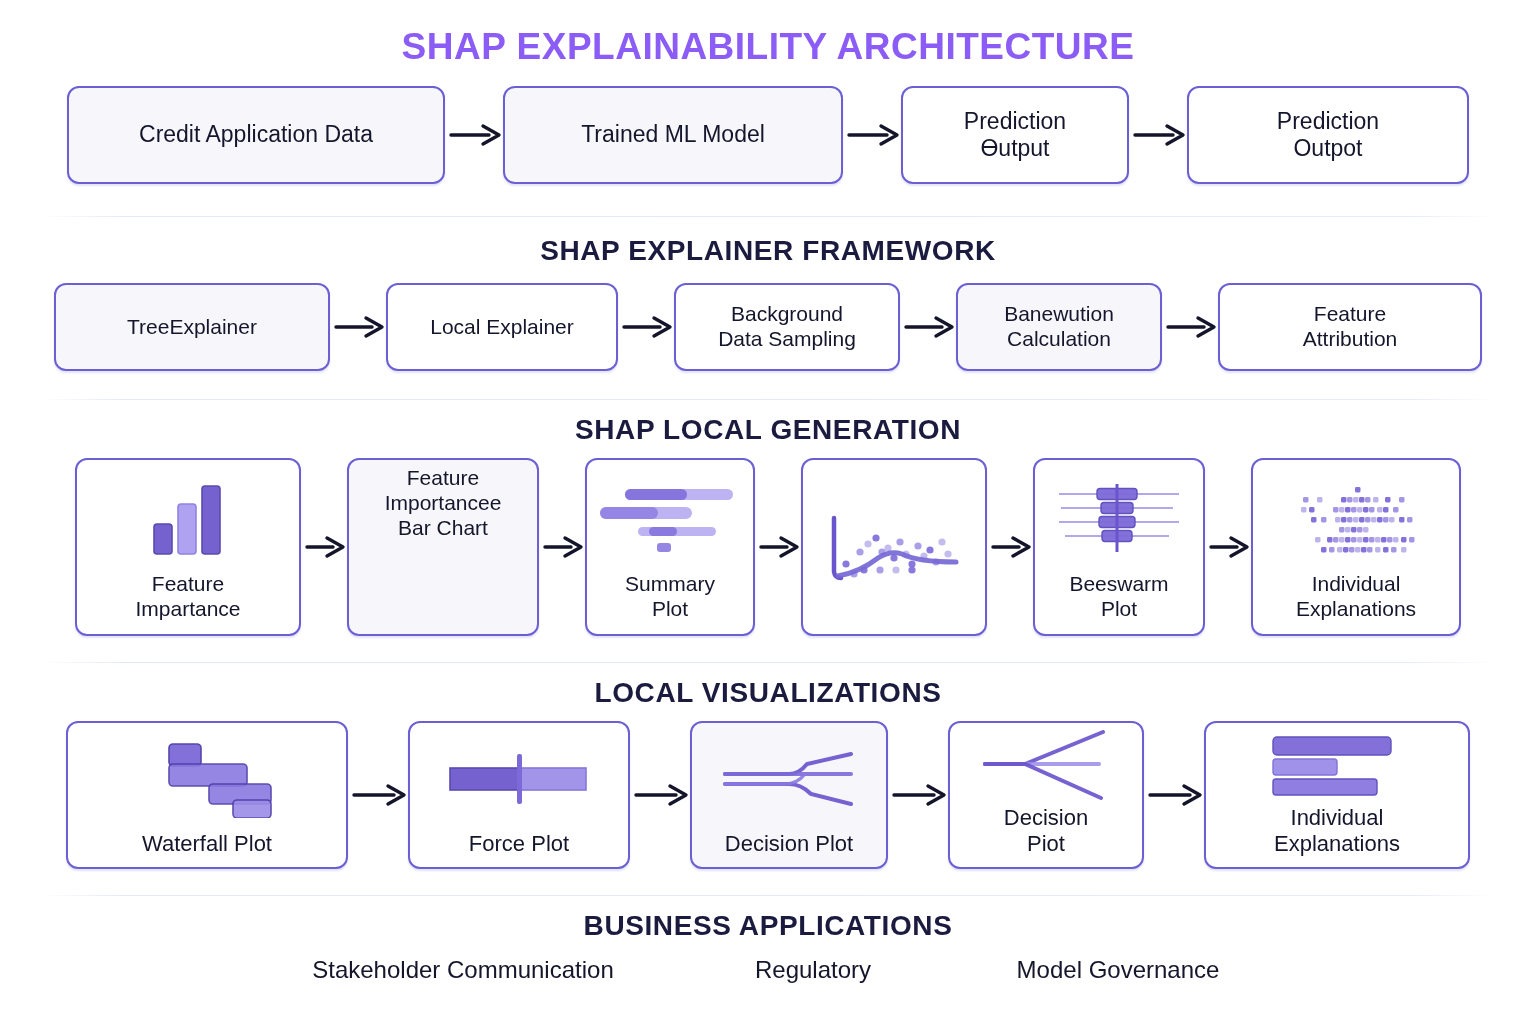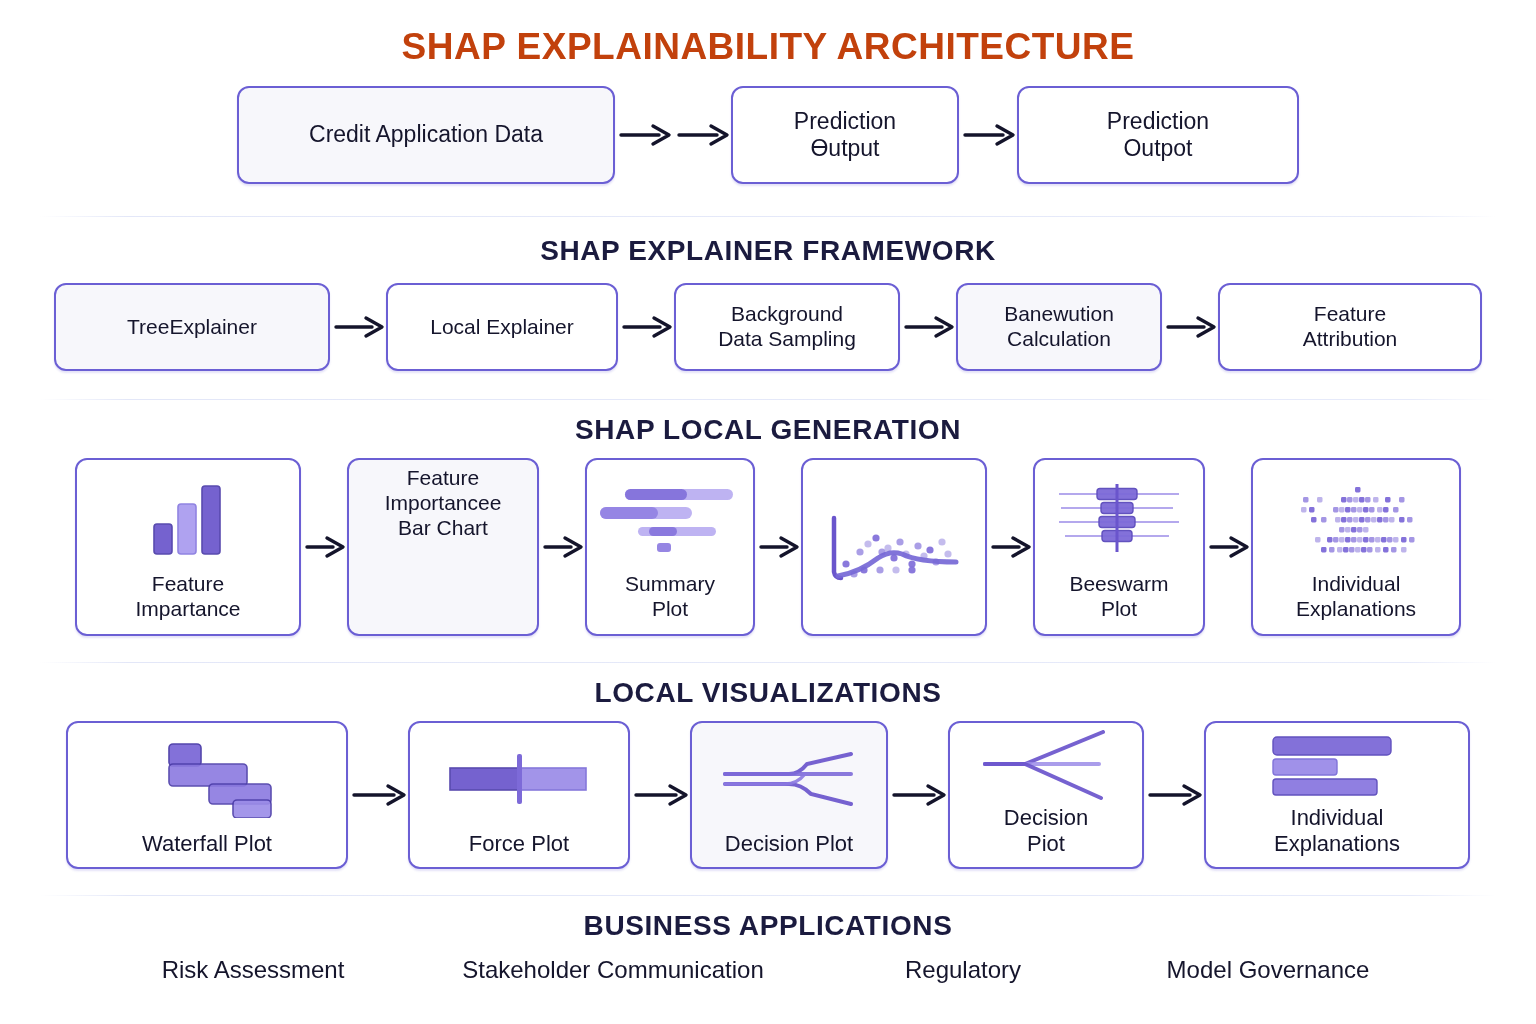--- a/index.html
+++ b/index.html
@@ -18,21 +18,21 @@
     font-weight: bold;
     letter-spacing: 0.6px;
     color: #1b1b3f;
     font-family: "Liberation Sans", sans-serif;
   }
   .main-title {
     text-align: center;
     font-size: 37px;
     font-weight: bold;
     letter-spacing: 0.5px;
-    color: #c2410c;
+    color: #8b5cf6;
     padding-top: 26px;
   }
 
   
   .divider {
     height: 1px;
     background: linear-gradient(to right, rgba(224,228,248,0), #e3e7f8 6%, #e6eafa 94%, rgba(224,228,248,0));
     margin: 0 40px;
   }
 
@@ -122,20 +122,23 @@
   <div style="margin-top:18px;">
     <div class="row" id="row-0">
         <div class="node r1 tinted" style="width:378px;">
           <div class="label">Credit Application Data</div>
         </div>
         <div class="arrow">
           <svg width="58" height="30" viewBox="0 0 58 30">
             <line x1="6" y1="15" x2="44" y2="15" stroke="#14142b" stroke-width="3.4" stroke-linecap="round"></line>
             <path d="M38 6 L54 15 L38 24" fill="none" stroke="#14142b" stroke-width="3.4" stroke-linecap="round" stroke-linejoin="round"></path>
           </svg>
+        </div>
+        <div class="node r1 tinted" style="width:340px;">
+          <div class="label">Trained ML Model</div>
         </div>
         <div class="arrow">
           <svg width="58" height="30" viewBox="0 0 58 30">
             <line x1="6" y1="15" x2="44" y2="15" stroke="#14142b" stroke-width="3.4" stroke-linecap="round"></line>
             <path d="M38 6 L54 15 L38 24" fill="none" stroke="#14142b" stroke-width="3.4" stroke-linecap="round" stroke-linejoin="round"></path>
           </svg>
         </div>
         <div class="node r1" style="width:228px;">
           <div class="label">Prediction
 Ɵutput</div>
@@ -468,19 +471,18 @@
           </svg>
         </div>
         <div class="label">Individual
 Explanations</div>
       </div>
     </div>
   <div class="divider" style="margin-top:26px;"></div>
 
   <div class="section-title" style="margin-top:14px;">BUSINESS APPLICATIONS</div>
   <div class="biz-row" id="biz-row">
-      <div class="biz-item" style="width:300px;"><span>Risk Assessment</span></div>
       <div class="biz-item" style="width:420px;"><span>Stakeholder Communication</span></div>
       <div class="biz-item" style="width:280px;"><span>Regulatory</span></div>
       <div class="biz-item" style="width:330px;"><span>Model Governance</span></div>
     </div>
 
 </div>
 
 </body></html>

